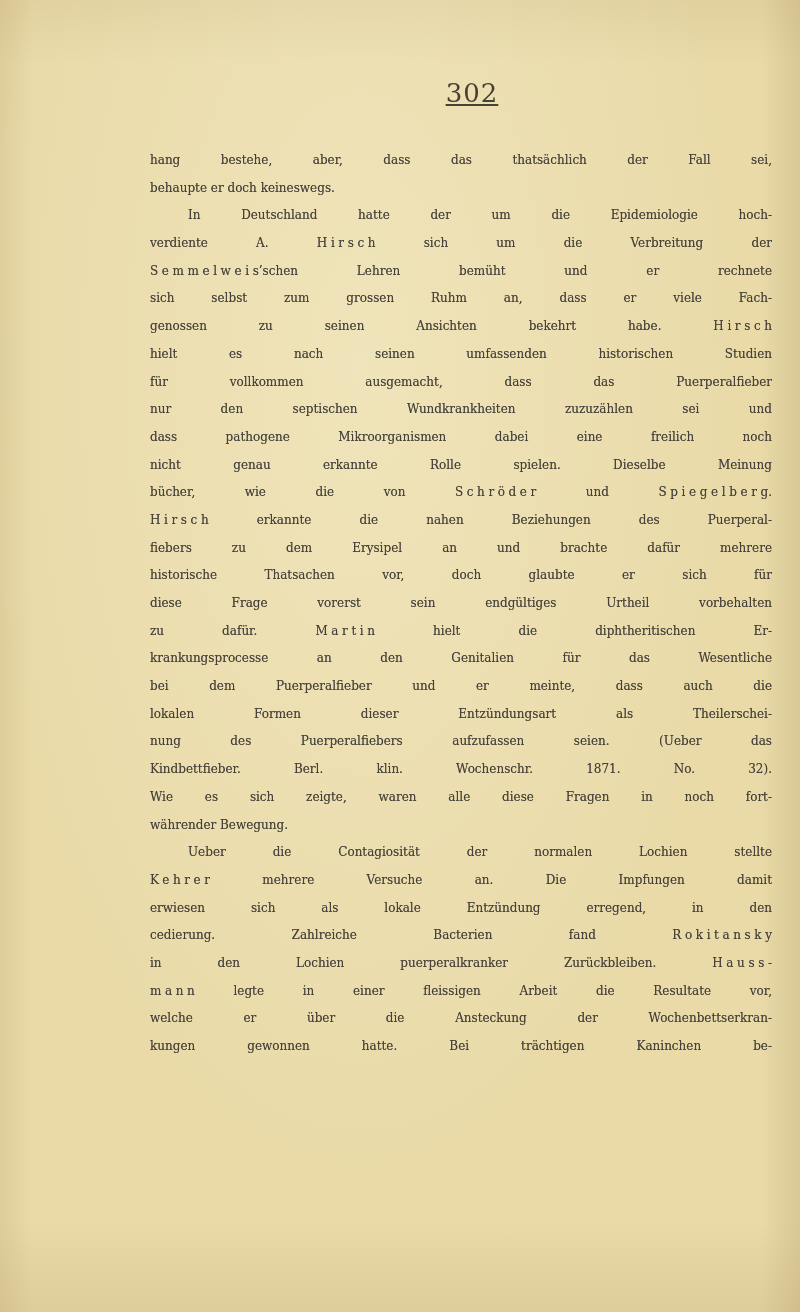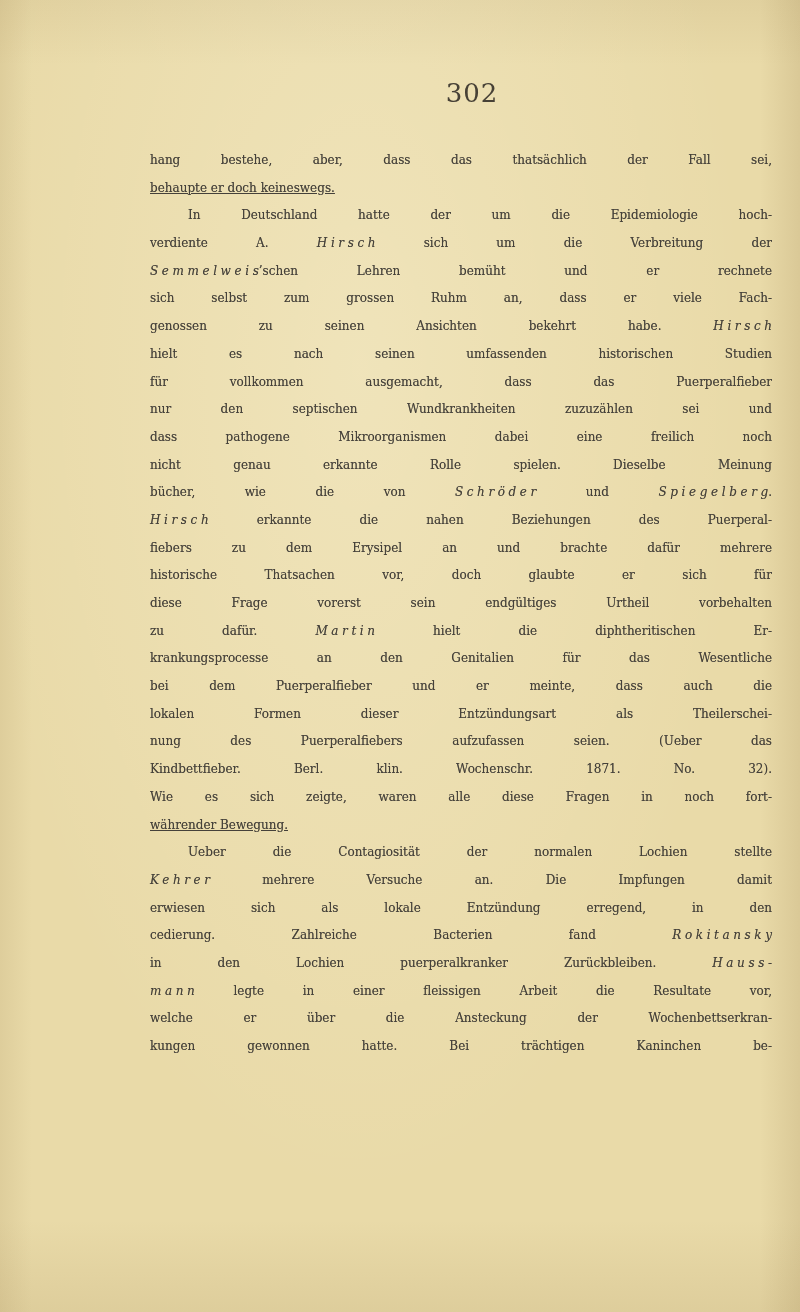--- a/index.html
+++ b/index.html
@@ -20,20 +20,21 @@
   }
   #page-number {
     position: absolute;
     top: 78px;
     left: 372px;
     width: 200px;
     text-align: center;
     font-size: 26px;
     letter-spacing: 1px;
     color: #474136;
+    text-decoration: underline;
   }
   #text-block {
     position: absolute;
     top: 147px;
     left: 150px;
     width: 622px;
     color: #45413a;
     font-size: 12px;
     text-rendering: optimizeLegibility;
   }
@@ -41,29 +42,27 @@
     height: 27.7px;
     line-height: 27.7px;
     text-align: justify;
     text-align-last: justify;
     white-space: normal;
     text-shadow: 0 0 0.5px rgba(69,65,58,0.55);
   }
   .line.no-just {
     text-align: center;
     text-align-last: left;
-    text-decoration: underline;
   }
   .line.indent {
     padding-left: 38px;
   }
   .sperr {
     letter-spacing: 0.30em;
     margin-right: -0.30em;
-    font-style: italic;
   }
 </style>
 </head>
 <body>
 
 <div id="book-page">
   <div id="page-number">302</div>
   <div id="text-block">
       <div class="line"><span>hang bestehe, aber, dass das thatsächlich der Fall sei,</span></div>
       <div class="line no-just"><span>behaupte er doch keineswegs.</span></div>

